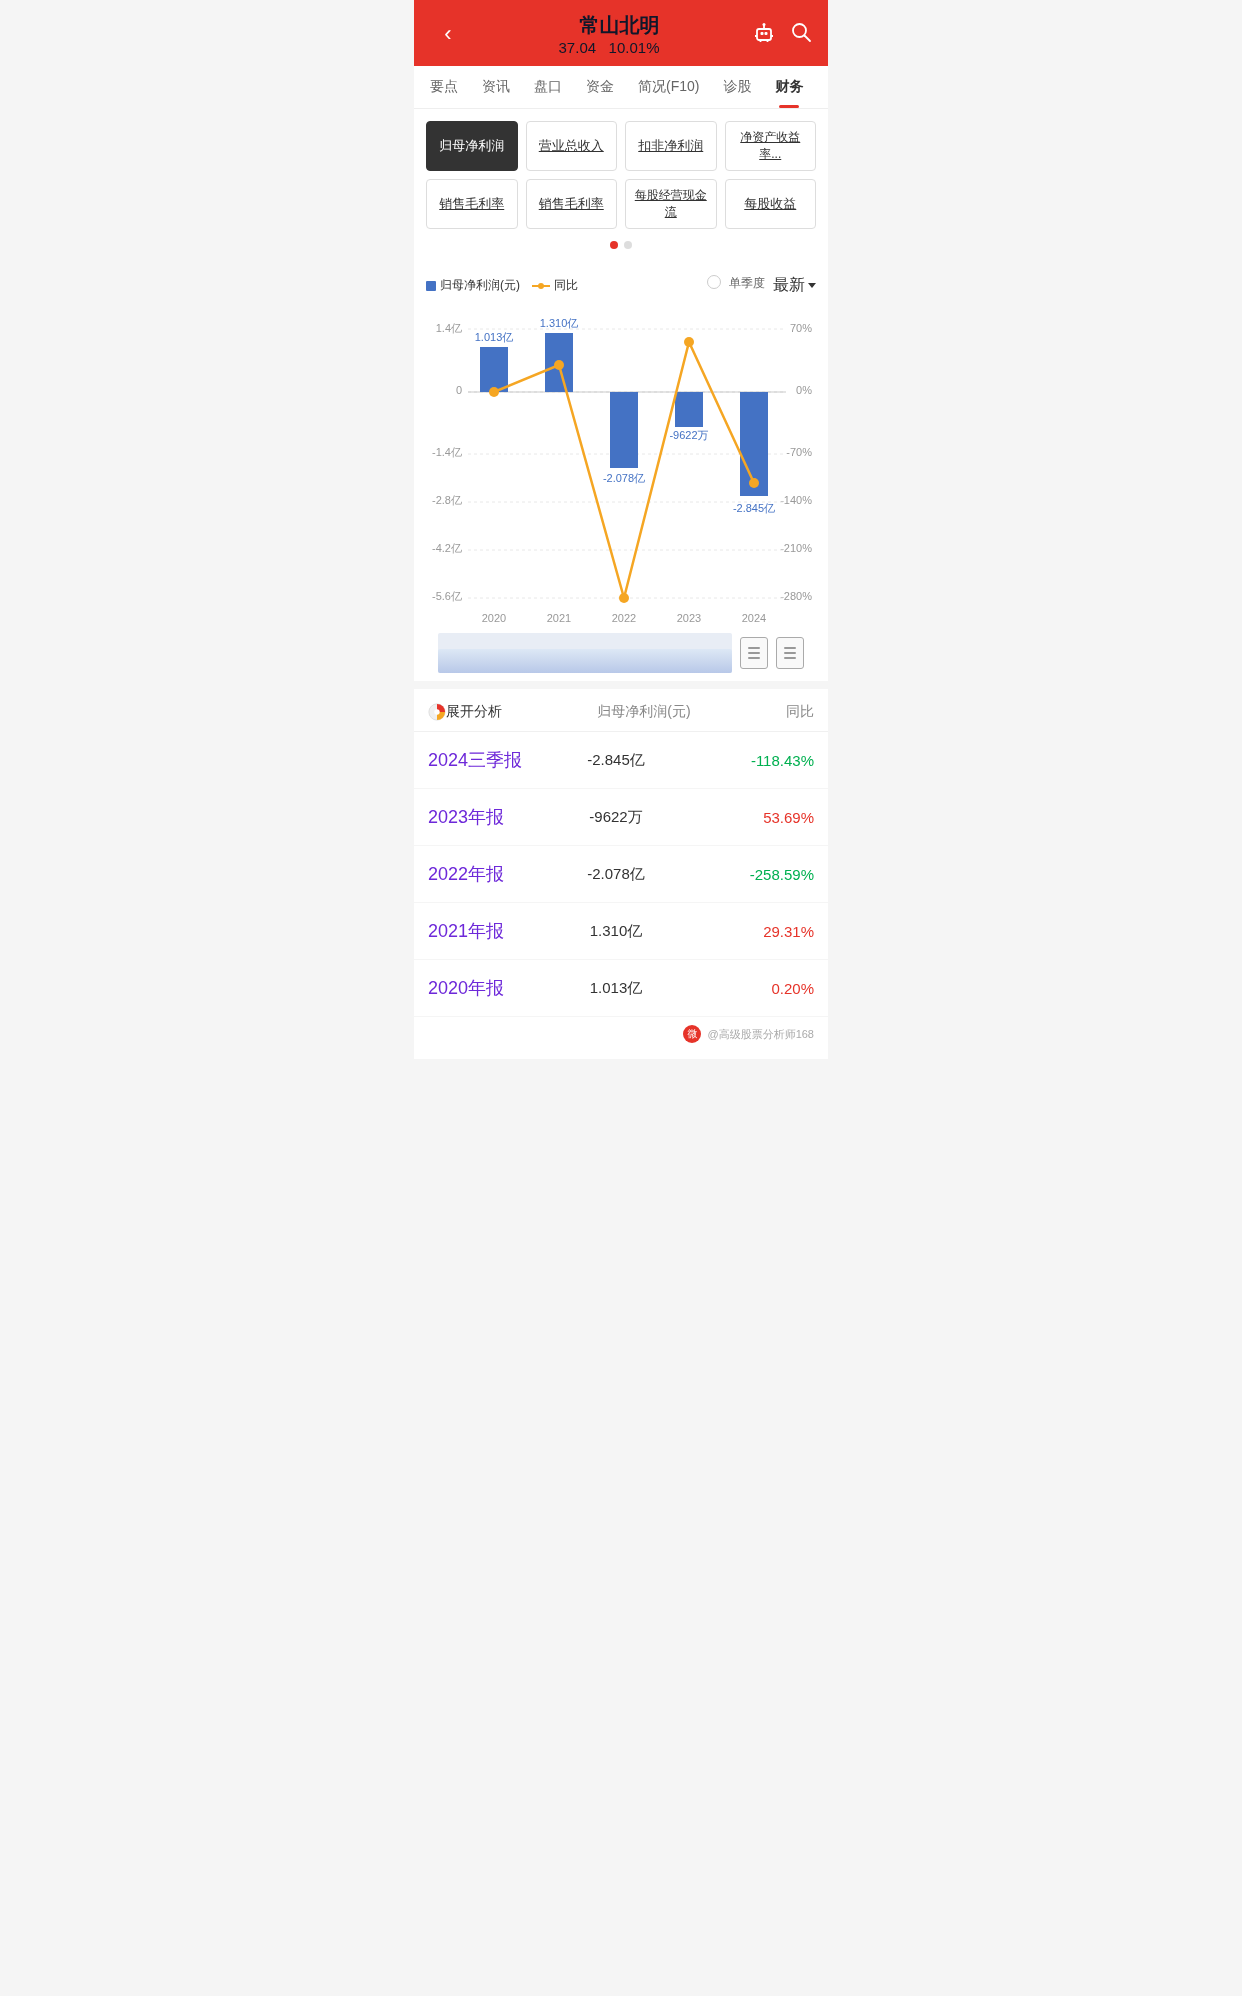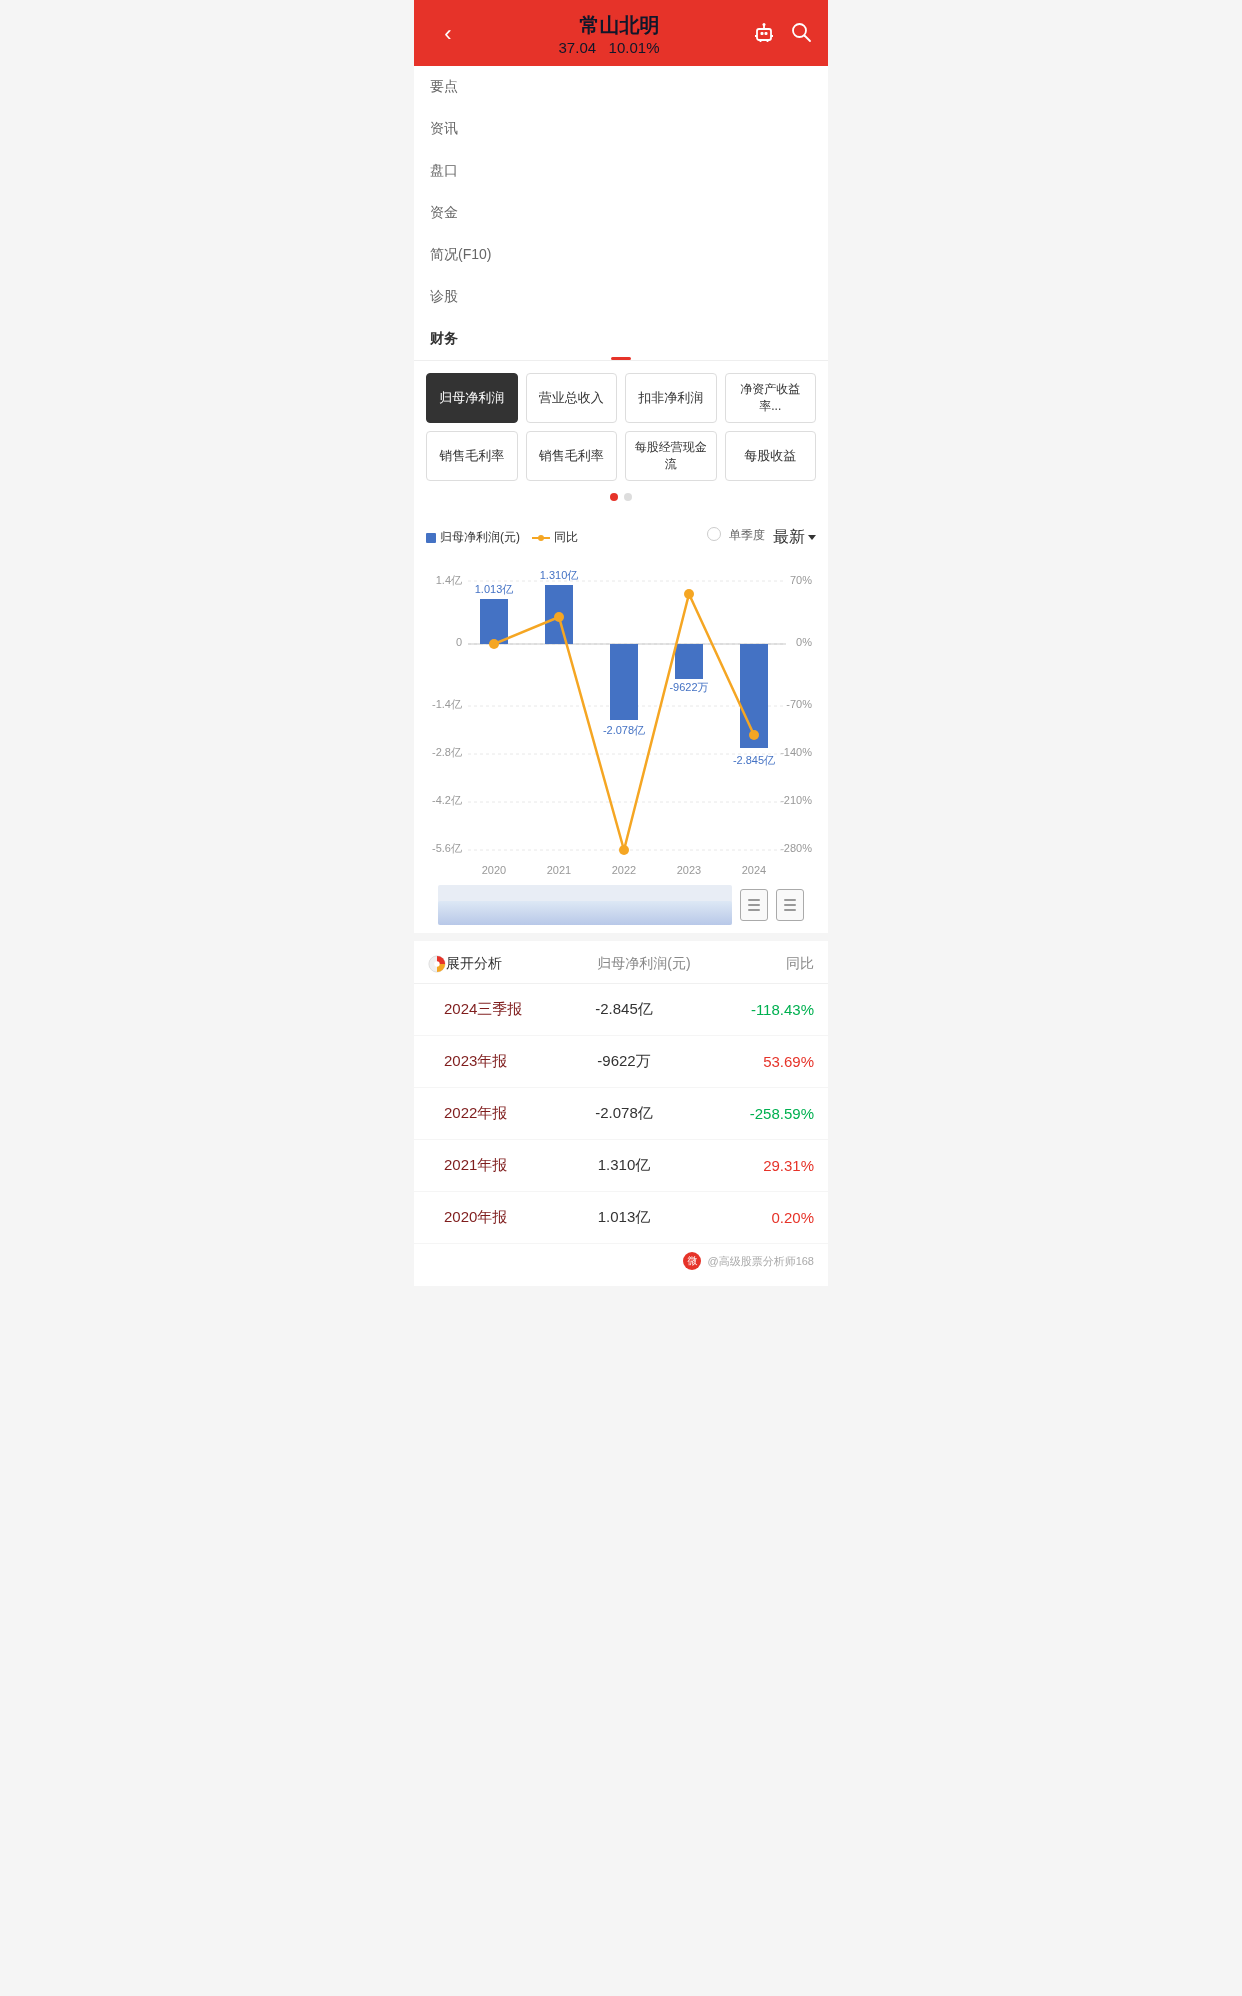--- a/index.html
+++ b/index.html
@@ -52,21 +52,20 @@
       cursor: pointer;
     }
 
     
     .nav-tabs {
       background: white;
       display: flex;
       overflow-x: auto;
       border-bottom: 1px solid #eee;
       padding: 0 4px;
-      flex-direction: column;
     }
     .nav-tabs::-webkit-scrollbar { display: none; }
     .nav-tab {
       flex: 0 0 auto;
       padding: 12px 12px;
       font-size: 14px;
       color: #666;
       white-space: nowrap;
       cursor: pointer;
       position: relative;
@@ -89,20 +88,21 @@
 
     
     .filter-area {
       background: white;
       padding: 12px 12px 8px;
     }
     .filter-row {
       display: flex;
       gap: 8px;
       margin-bottom: 8px;
+      text-decoration: underline;
     }
     .filter-btn {
       flex: 1;
       border: 1px solid #ddd;
       border-radius: 4px;
       padding: 7px 4px;
       font-size: 13px;
       text-align: center;
       background: white;
       color: #333;
@@ -290,25 +290,24 @@
       display: flex;
       justify-content: space-between;
       align-items: center;
       padding: 16px 14px;
       border-bottom: 1px solid #f5f5f5;
     }
     .table-row:last-child {
       border-bottom: none;
     }
     .row-period {
-      font-size: 15px;
-      color: #7f1d1d;
+      font-size: 18px;
+      color: #6d28d9;
       flex: 0 0 auto;
       width: 100px;
-      margin-left: 16px;
     }
     .row-value {
       font-size: 15px;
       color: #333;
       flex: 1;
       text-align: center;
     }
     .row-yoy {
       font-size: 15px;
       flex: 0 0 auto;

